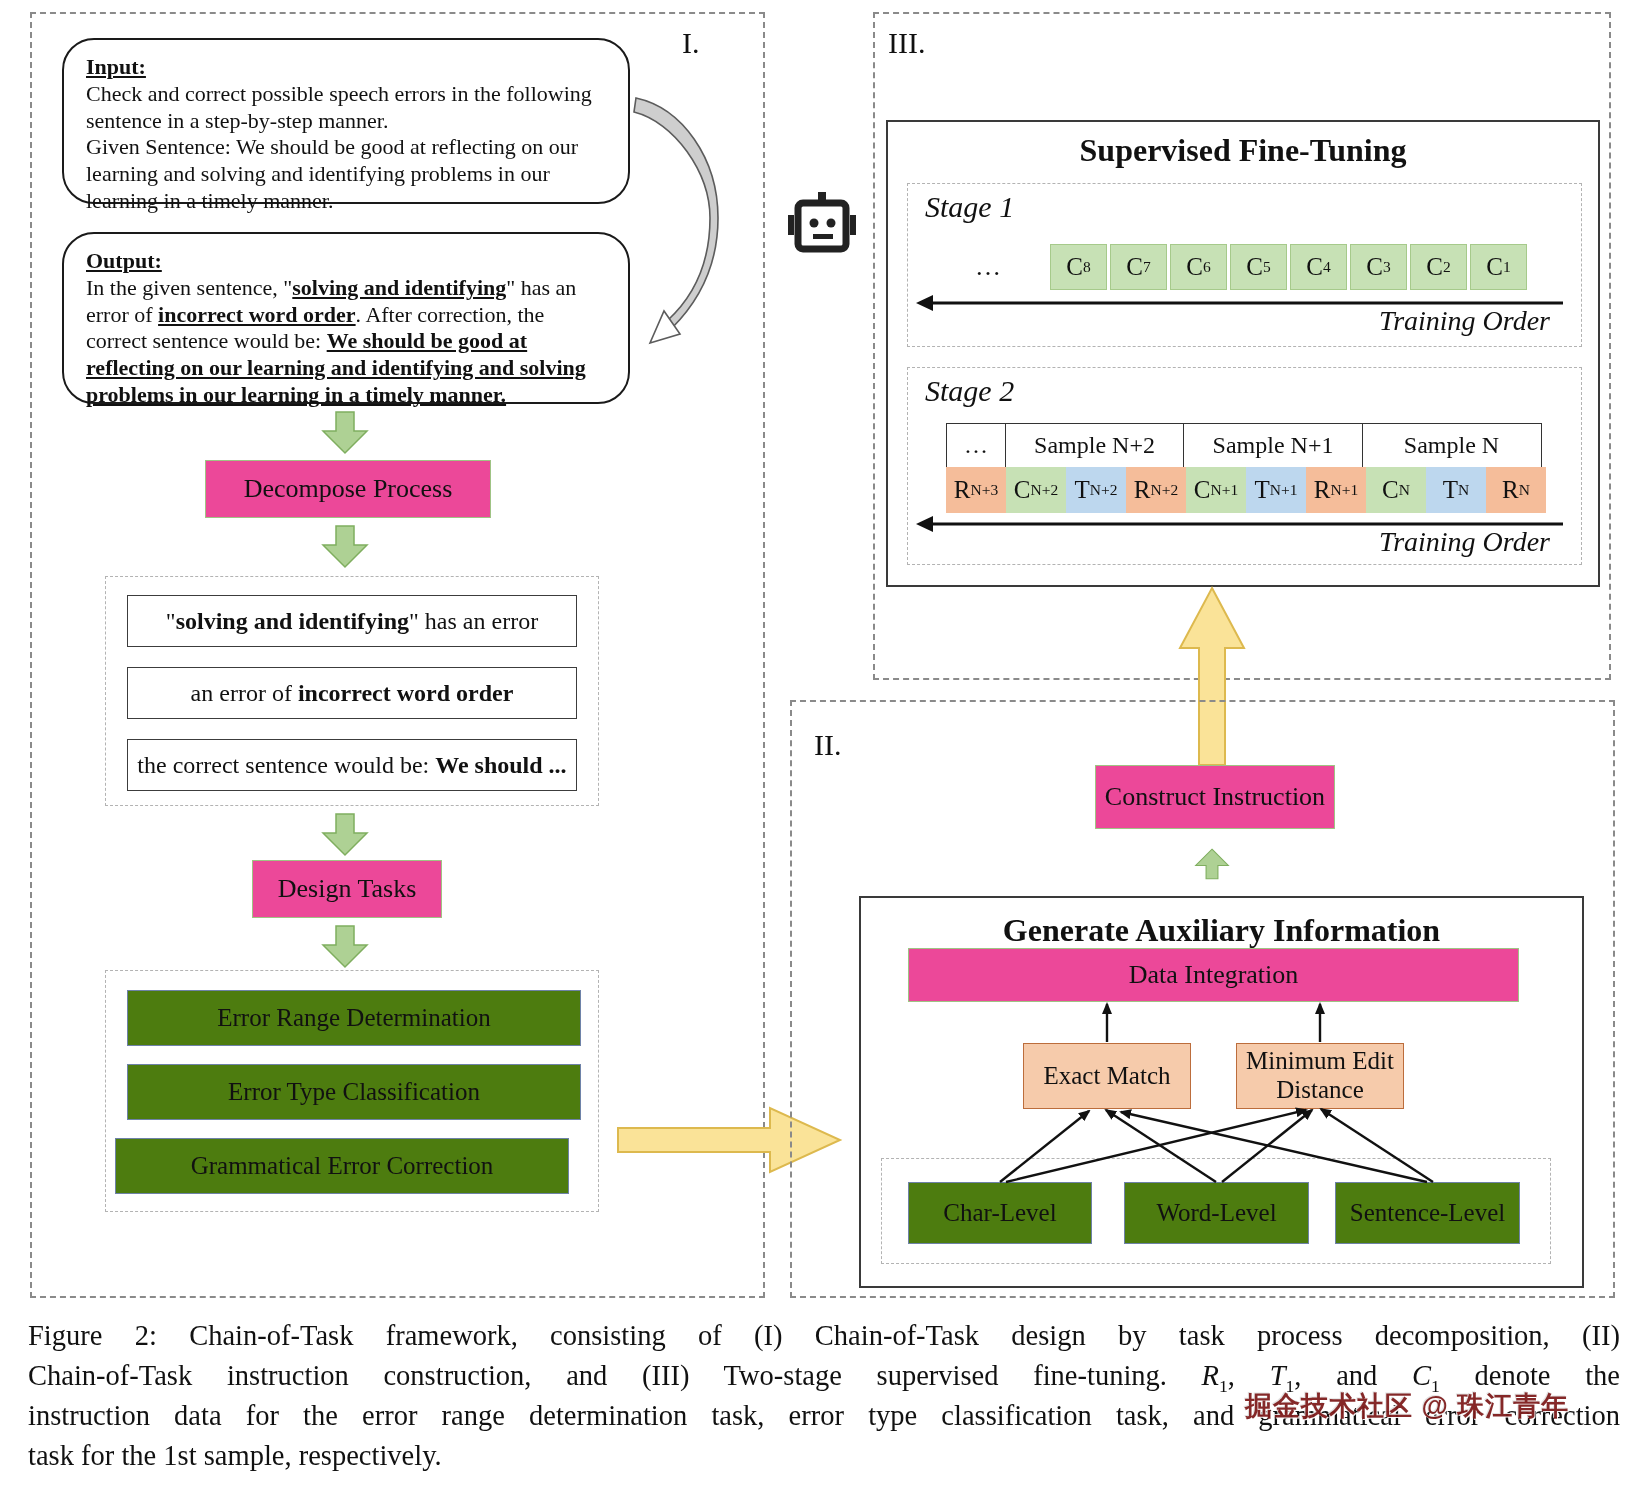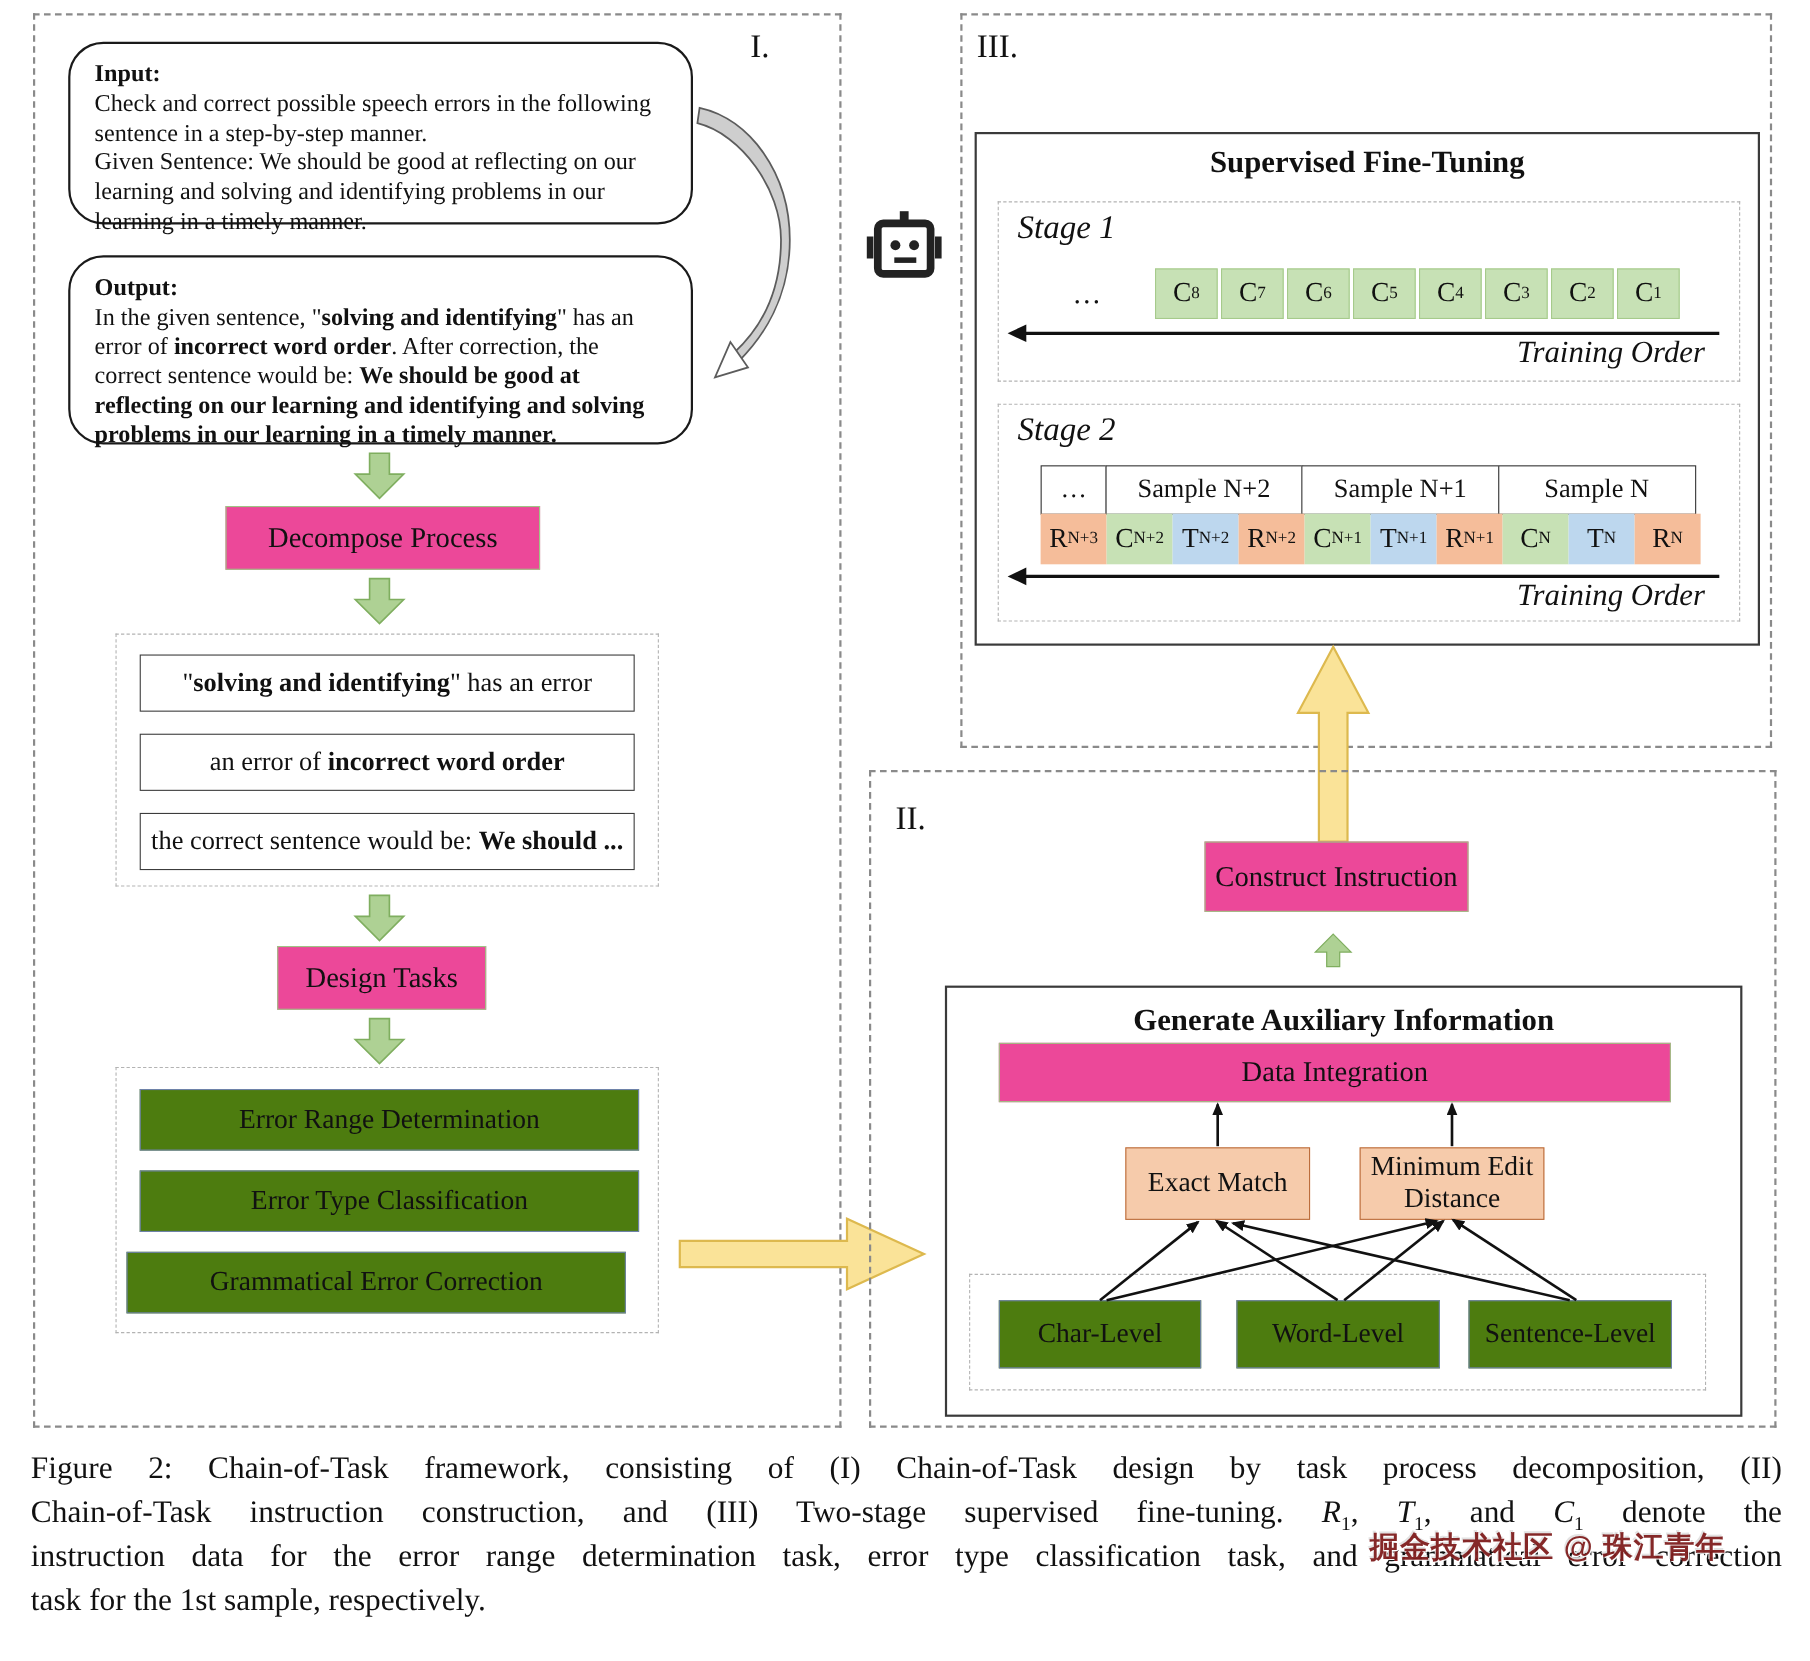--- a/index.html
+++ b/index.html
@@ -10,23 +10,23 @@
   .solid-box{position:absolute;border:2px solid #3a3a3a;box-sizing:border-box;background:#fff;}
   .roman{position:absolute;font-size:30px;color:#111;}
   .box{position:absolute;display:flex;align-items:center;justify-content:center;
        text-align:center;box-sizing:border-box;padding:2px 8px;}
   .green{background:#ec4899;border:1.5px solid #9fc384;}
   .blue{background:#4d7c0f;border:1.5px solid #6e82a8;}
   .orange{background:#f6cbab;border:1.5px solid #bc6d3c;}
   .whitebox{background:#fff;border:1.5px solid #3c3c3c;}
   .bubble{position:absolute;border:2.5px solid #1a1a1a;border-radius:32px;
           box-sizing:border-box;padding:14px 22px;font-size:22px;line-height:1.22;background:#fff;}
-  .bubble b{font-weight:bold;}
+  .bubble b{font-weight:bold;text-decoration:underline;}
   .f26{font-size:26px;} .f25{font-size:25px;} .f24{font-size:24px;}
-  .title-bold{position:absolute;font-weight:bold;font-size:28px;text-align:center;}
+  .title-bold{position:absolute;font-weight:bold;font-size:32px;text-align:center;}
   .stage-label{position:absolute;font-style:italic;font-size:30px;}
   .training{position:absolute;font-style:italic;font-size:28px;text-align:right;}
   .cellrow{position:absolute;display:flex;}
   .s1cell{width:57px;height:46px;display:flex;align-items:center;justify-content:center;
           background:#c7e1b5;border:1px solid #a6ca8b;box-sizing:border-box;font-size:25px;}
   .s2cell{width:60px;height:46px;display:flex;align-items:center;justify-content:center;
           box-sizing:border-box;font-size:25px;}
   .hcell{height:45px;display:flex;align-items:center;justify-content:center;
          background:#fff;border:1.5px solid #333;box-sizing:border-box;font-size:24px;}
   .cR{background:#f5bd9a;} .cC{background:#c7e1b5;} .cT{background:#bdd7ee;}

